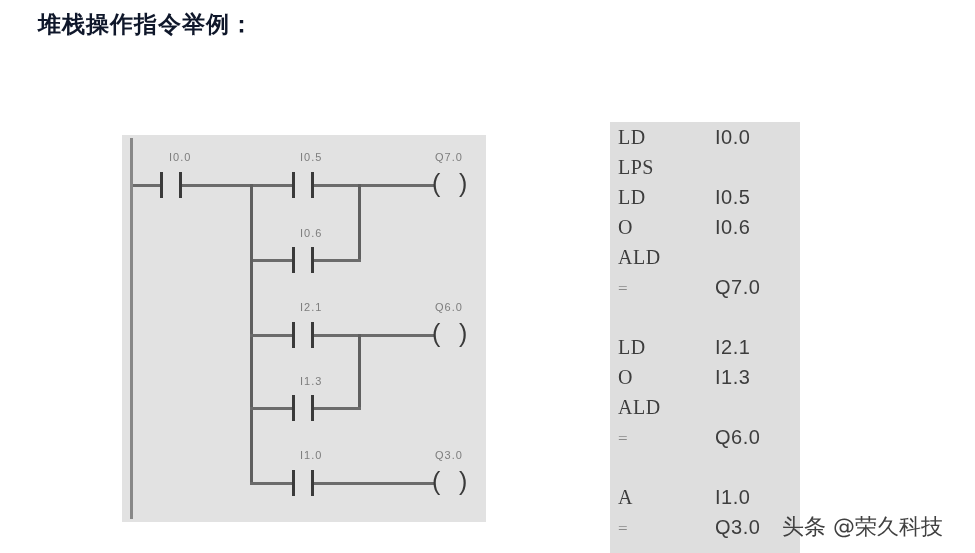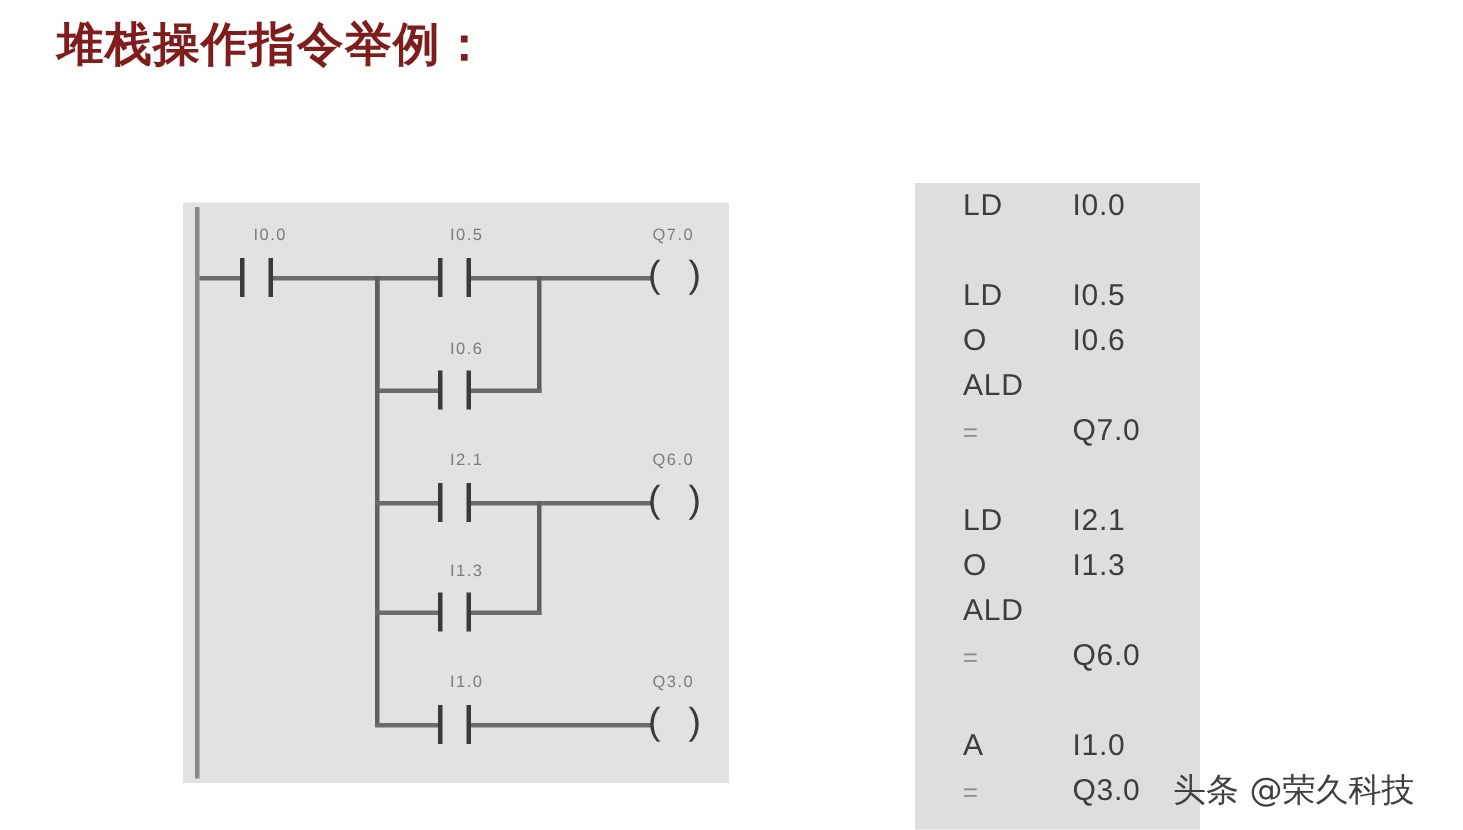--- a/index.html
+++ b/index.html
@@ -14,23 +14,23 @@
     position: relative;
     overflow: hidden;
     font-family: "Liberation Sans", sans-serif;
   }
 
   
   #page-title {
     position: absolute;
     left: 38px;
     top: 9px;
-    font-size: 31px;
+    font-size: 23px;
     font-weight: bold;
-    color: #7f1d1d;
+    color: #0f172a;
     letter-spacing: 1px;
     white-space: nowrap;
     font-family: "DejaVu Sans", sans-serif;
   }
 
   
   #ladder-panel {
     position: absolute;
     left: 122px;
     top: 135px;
@@ -112,26 +112,26 @@
     background: #dedede;
   }
   .stl-row {
     position: absolute;
     left: 0;
     width: 190px;
     height: 30px;
   }
   .stl-op {
     position: absolute;
-    left: 32px;
+    left: 8px;
     top: 0;
     font-size: 20px;
     color: #3d3d3d;
     letter-spacing: 0.5px;
-    font-family: Liberation Sans, sans-serif;
+    font-family: Liberation Serif, serif;
   }
   .stl-op.assign {
     font-size: 17px;
     color: #8a8a8a;
     top: 3px;
   }
   .stl-arg {
     position: absolute;
     left: 105px;
     top: 0;
@@ -237,20 +237,24 @@
   <div class="addr" style="left:313px; top:314px;">Q3.0</div>
 
 </div>
 
 <div id="stl-panel">
 
   <div class="stl-row" style="top:4px;">
     <span class="stl-op">LD</span>
     <span class="stl-arg">I0.0</span>
   </div>
+  <div class="stl-row" style="top:34px;">
+    <span class="stl-op">LPS</span>
+    <span class="stl-arg"></span>
+  </div>
   <div class="stl-row" style="top:64px;">
     <span class="stl-op">LD</span>
     <span class="stl-arg">I0.5</span>
   </div>
   <div class="stl-row" style="top:94px;">
     <span class="stl-op">O</span>
     <span class="stl-arg">I0.6</span>
   </div>
   <div class="stl-row" style="top:124px;">
     <span class="stl-op">ALD</span>

